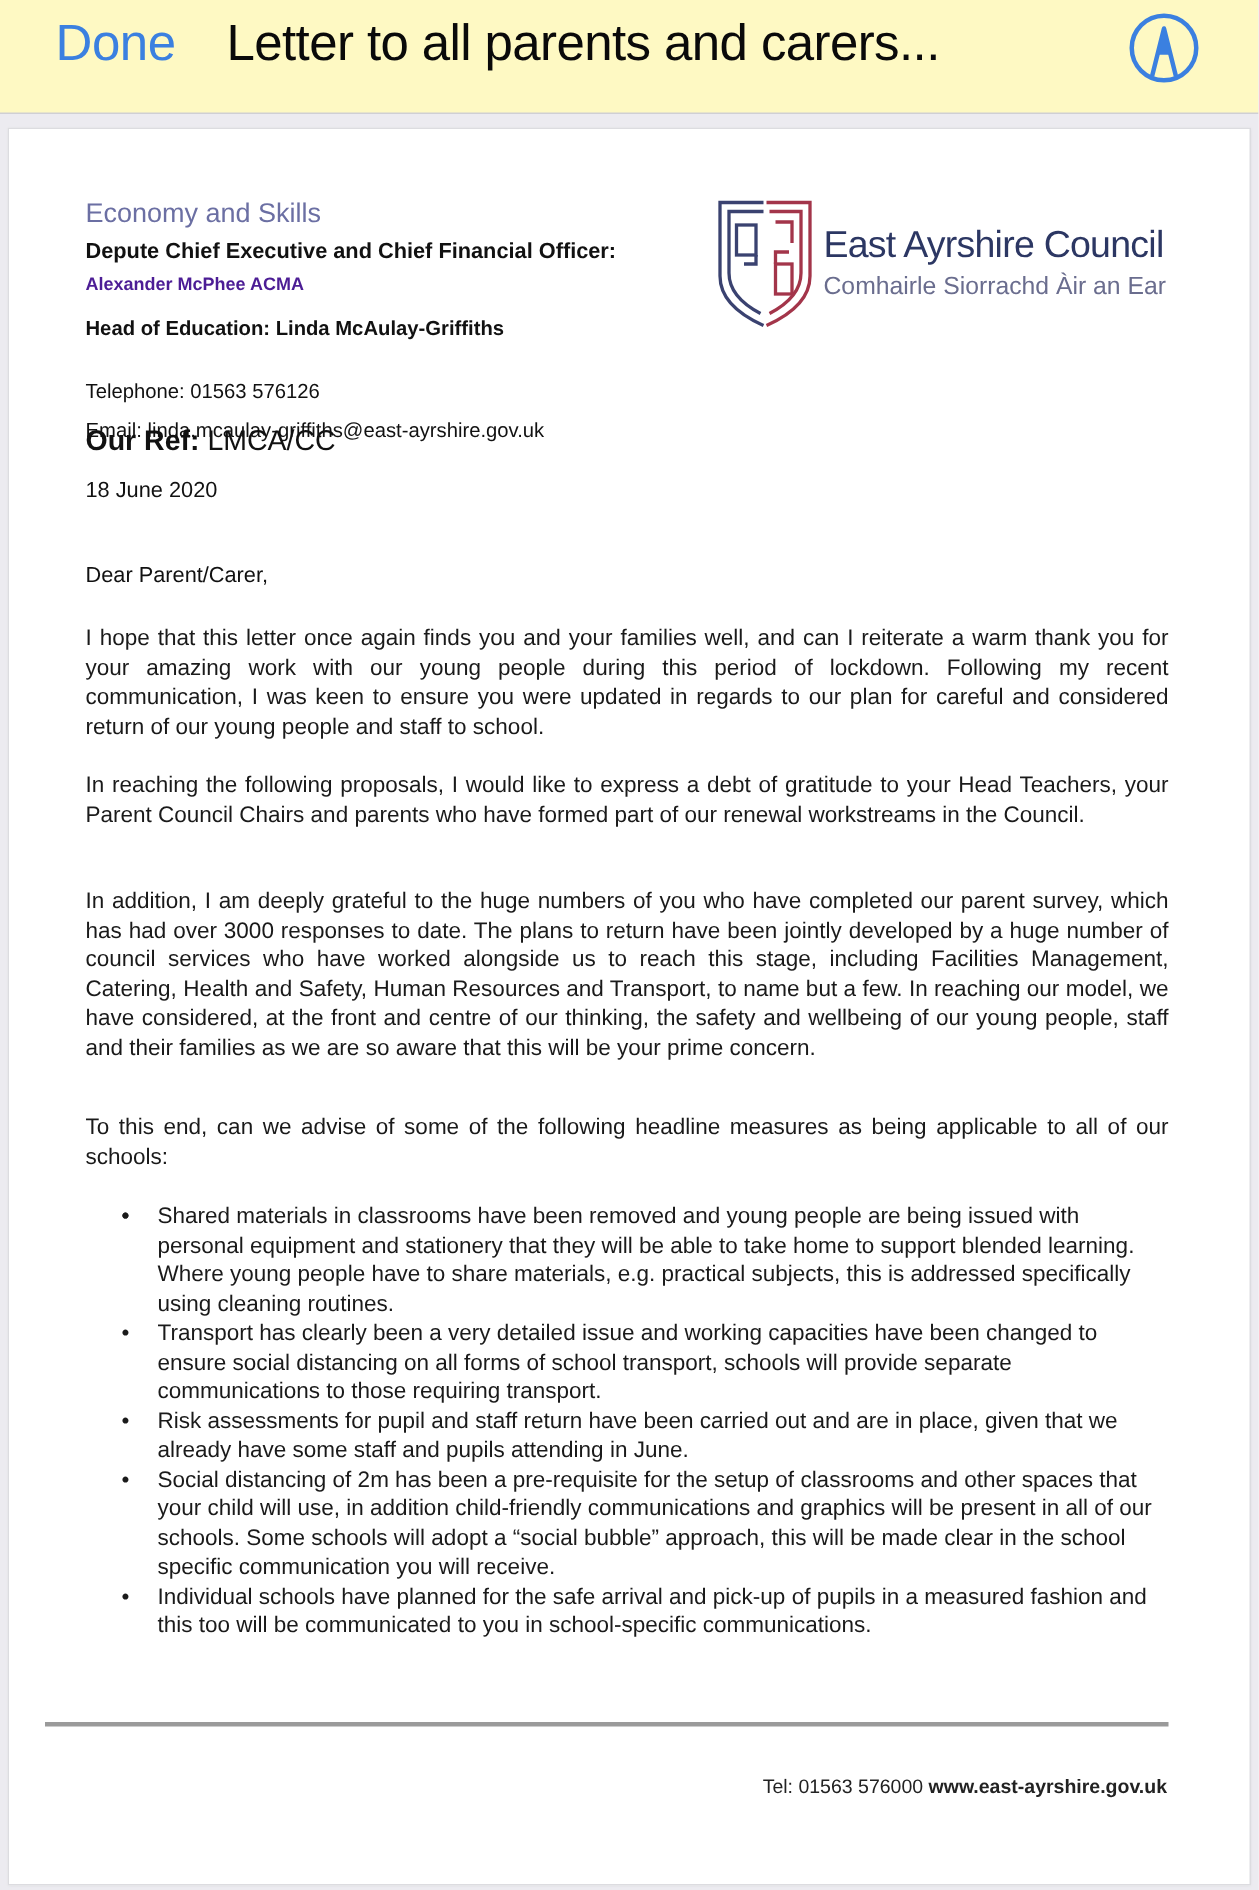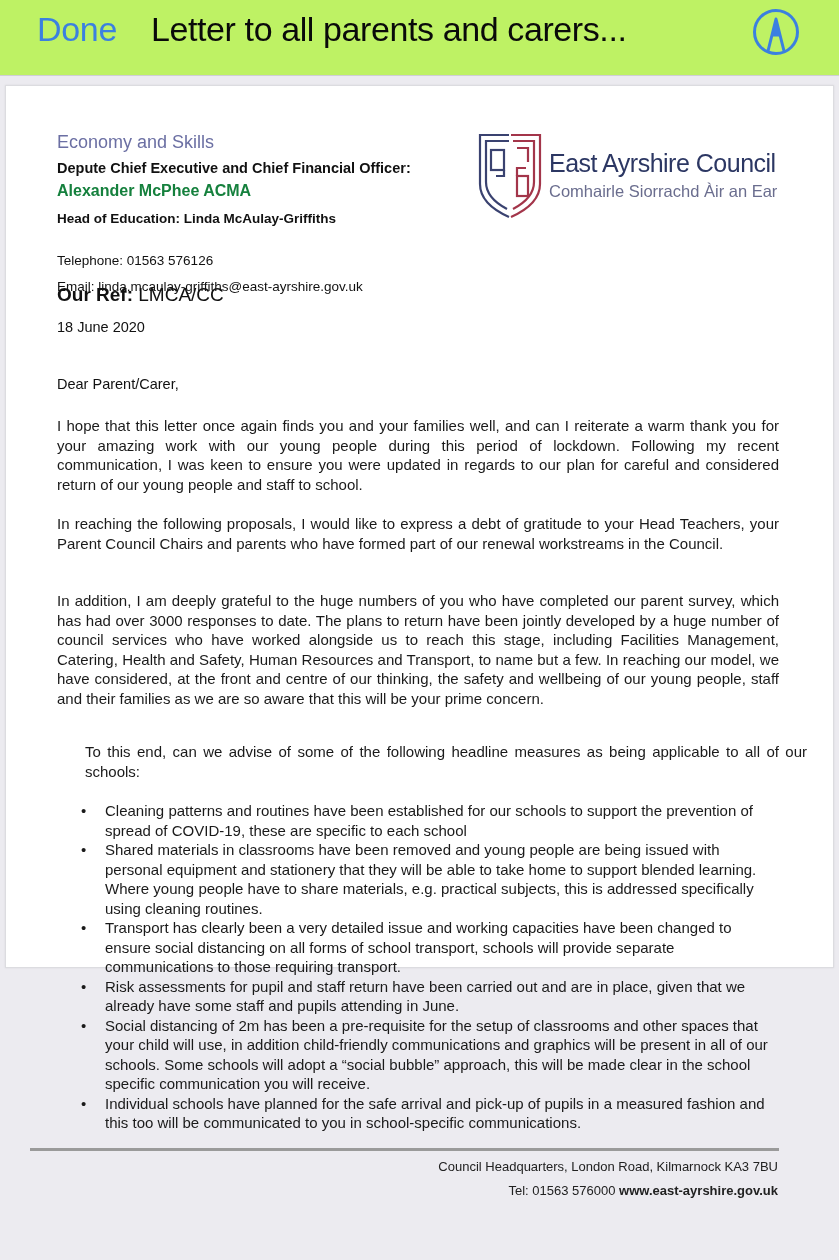--- a/index.html
+++ b/index.html
@@ -1,54 +1,54 @@
 <!DOCTYPE html>
 <html><head>
 <meta charset="utf-8">
 <style>
   * { box-sizing: border-box; margin: 0; padding: 0; }
   html, body { width: 839px; height: 1260px; overflow: hidden; background: #ecebf0; }
   body { font-family: "Liberation Sans", sans-serif; color: #1a1a1a; position: relative; }
 
   .nav-bar {
     position: absolute; left: 0; top: 0; width: 839px; height: 76px;
-    background: #bef264; border-bottom: 1px solid #cfcfd4;
+    background: #fef9c3; border-bottom: 1px solid #cfcfd4;
     display: flex; align-items: center;
   }
   .done-btn {
     position: absolute; left: 37px; top: 10px;
     font-size: 34px; font-weight: 500; color: #3b80e0; letter-spacing: -0.3px;
     cursor: pointer;
   }
   .nav-title {
     position: absolute; left: 151px; top: 10px;
     font-size: 34px; font-weight: 500; color: #0a0a0a; letter-spacing: -0.4px;
     white-space: nowrap;
   }
   .markup-btn {
     position: absolute; left: 751px; top: 7px; width: 50px; height: 50px; cursor: pointer;
   }
 
   .page {
-    position: absolute; left: 5px; top: 85px; width: 829px; height: 883px;
+    position: absolute; left: 5px; top: 85px; width: 829px; height: 1172px;
     background: #ffffff; border: 1px solid #dcdce0;
     box-shadow: 0 0 2px rgba(0,0,0,0.08);
   }
 
   .dept {
     position: absolute; left: 51px; top: 46px;
     font-size: 18px; color: #6b6fa3;
   }
   .exec-role {
     position: absolute; left: 51px; top: 74px;
     font-size: 14.5px; font-weight: bold; color: #111;
   }
   .exec-name {
     position: absolute; left: 51px; top: 96px;
-    font-size: 16px; font-weight: bold; color: #15803d;
+    font-size: 12px; font-weight: bold; color: #4c1d95;
   }
   .head-edu {
     position: absolute; left: 51px; top: 125px;
     font-size: 13.5px; font-weight: bold; color: #111;
   }
   .phone {
     position: absolute; left: 51px; top: 143px;
     font-size: 13.5px; color: #111; margin-top: 24px;
   }
   .email {
@@ -83,21 +83,21 @@
 
   .para {
     position: absolute; left: 51px; width: 722px;
     font-size: 15px; line-height: 19.5px; color: #1a1a1a;
     text-align: justify;
     font-stretch: condensed;
   }
   .p1 { top: 330px; }
   .p2 { top: 428px; }
   .p3 { top: 505px; }
-  .p4 { top: 656px; margin-left: 28px; }
+  .p4 { top: 656px; }
 
   .bullets {
     position: absolute; left: 75px; top: 715px; width: 690px;
     list-style: none;
   }
   .bullets li {
     position: relative; padding-left: 24px;
     font-size: 15px; line-height: 19.5px; color: #1a1a1a;
   }
   .bullets li .dot {
@@ -169,27 +169,26 @@
   </div>
   <div class="date">18 June 2020</div>
   <div class="salutation">Dear Parent/Carer,</div>
 
   <p class="para p1">I hope that this letter once again finds you and your families well, and can I reiterate a warm thank you for your amazing work with our young people during this period of lockdown.   Following my recent communication, I was keen to ensure you were updated in regards to our plan for careful and considered return of our young people and staff to school.</p>
   <p class="para p2">In reaching the following proposals, I would like to express a debt of gratitude to your Head Teachers, your Parent Council Chairs and parents who have formed part of our renewal workstreams in the Council.</p>
   <p class="para p3">In addition, I am deeply grateful to the huge numbers of you who have completed our parent survey, which has had over 3000 responses to date. The plans to return have been jointly developed by a huge number of council services who have worked alongside us to reach this stage, including Facilities Management, Catering, Health and Safety, Human Resources and Transport, to name but a few. In reaching our model, we have considered, at the front and centre of our thinking, the safety and wellbeing of our young people, staff and their families as we are so aware that this will be your prime concern.</p>
   <p class="para p4">To this end, can we advise of some of the following headline measures as being applicable to all of our schools:</p>
 
   <ul class="bullets">
-    <li><span class="dot">•</span><span>Cleaning patterns and routines have been established for our schools to support the prevention of spread of COVID-19, these are specific to each school</span></li>
+    <li><span class="dot">•</span></li>
     <li><span class="dot">•</span><span>Shared materials in classrooms have been removed and young people are being issued with personal equipment and stationery that they will be able to take home to support blended learning.  Where young people have to share materials, e.g. practical subjects, this is addressed specifically using cleaning routines.</span></li>
     <li><span class="dot">•</span><span>Transport has clearly been a very detailed issue and working capacities have been changed to ensure social distancing on all forms of school transport, schools will provide separate communications to those requiring transport.</span></li>
     <li><span class="dot">•</span><span>Risk assessments for pupil and staff return have been carried out and are in place, given that we already have some staff and pupils attending in June.</span></li>
     <li><span class="dot">•</span><span>Social distancing of 2m has been a pre-requisite for the setup of classrooms and other spaces that your child will use, in addition child-friendly communications and graphics will be present in all of our schools.  Some schools will adopt a “social bubble” approach, this will be made clear in the school specific communication you will receive.</span></li>
     <li><span class="dot">•</span><span>Individual schools have planned for the safe arrival and pick-up of pupils in a measured fashion and this too will be communicated to you in school-specific communications.</span></li>
   </ul>
 
   <div class="footer-rule"></div>
-  <div class="footer-addr">Council Headquarters, London Road, Kilmarnock KA3 7BU</div>
   <div class="footer-contact">
     <span>Tel: 01563 576000</span>
     <b>www.east-ayrshire.gov.uk</b>
   </div>
 </div>
 
 </body></html>

